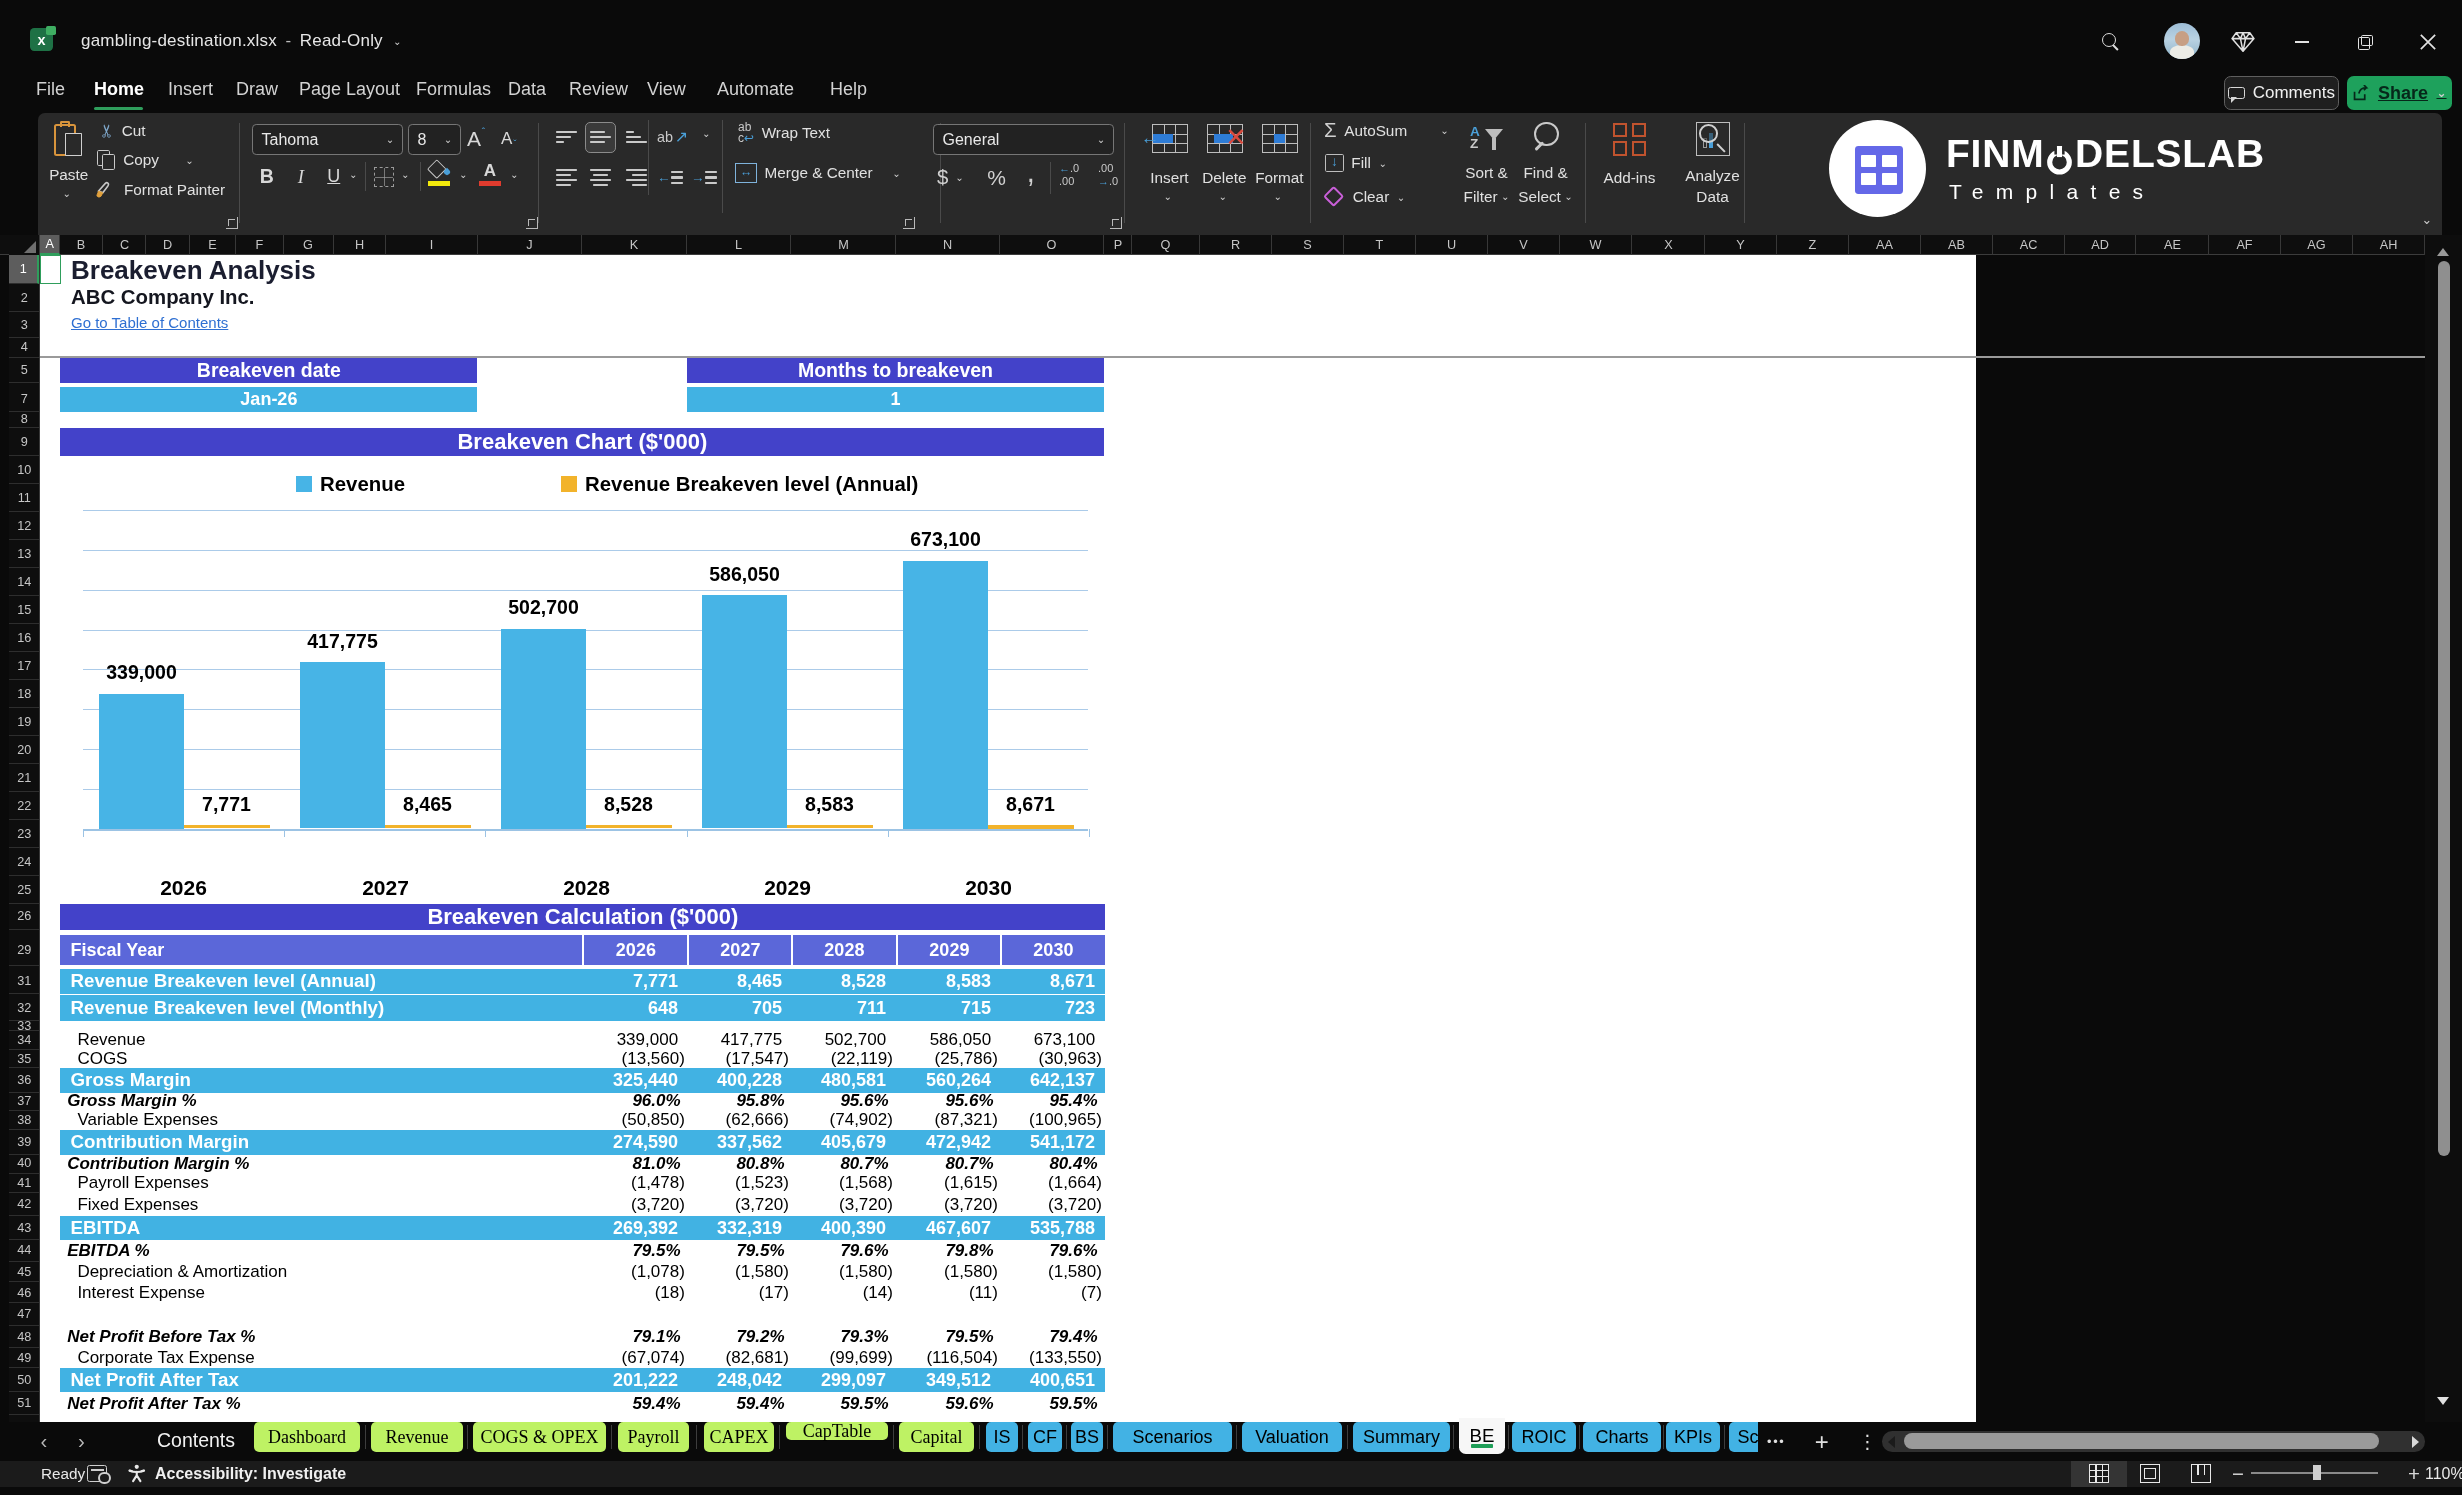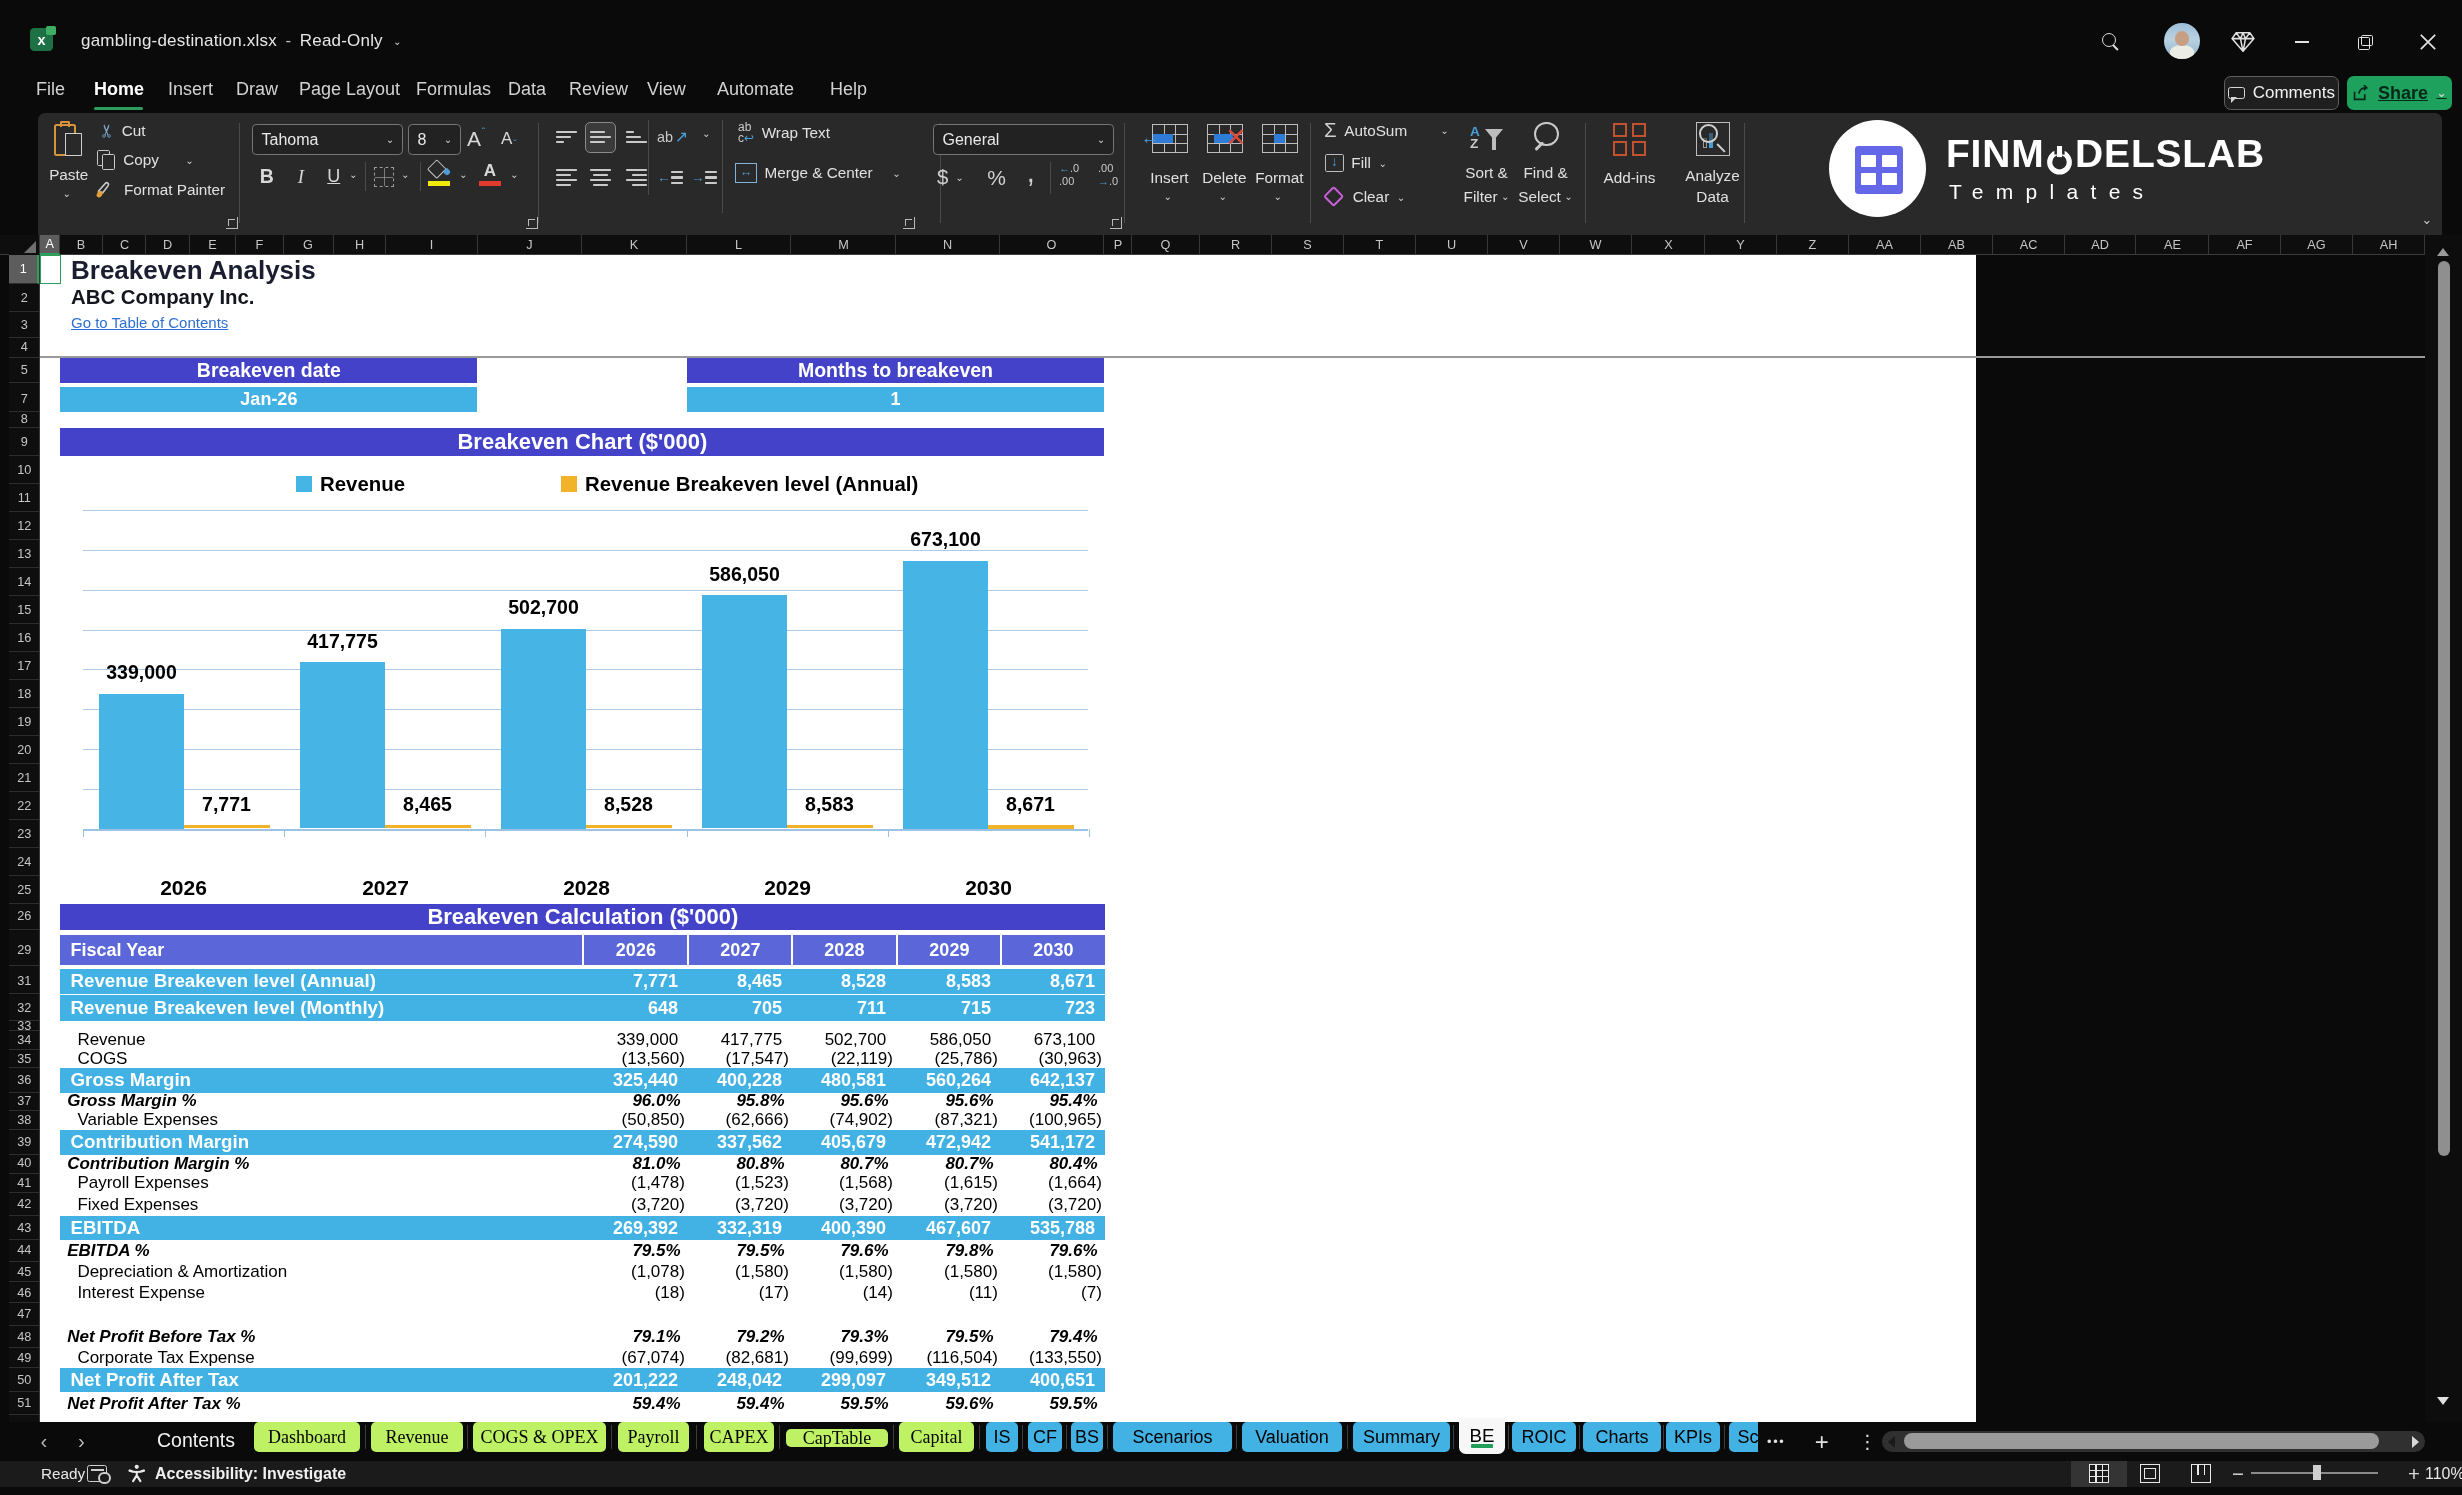--- a/index.html
+++ b/index.html
@@ -902,21 +902,21 @@
         <div class="pill yellow" style="position: absolute; left: 254px; top: 0px; width: 106px; height: 30px;">Dashboard</div>
         <div class="tab-sep" style="position: absolute; left: 365px; top: 3.4px; width: 1.4px; height: 24px;"></div>
         <div class="pill yellow" style="position: absolute; left: 371px; top: 0px; width: 92px; height: 30px;">Revenue</div>
         <div class="tab-sep" style="position: absolute; left: 467px; top: 3.4px; width: 1.4px; height: 24px;"></div>
         <div class="pill yellow" style="position: absolute; left: 473px; top: 0px; width: 133px; height: 30px;">COGS &amp; OPEX</div>
         <div class="tab-sep" style="position: absolute; left: 611px; top: 3.4px; width: 1.4px; height: 24px;"></div>
         <div class="pill yellow" style="position: absolute; left: 618px; top: 0px; width: 71px; height: 30px;">Payroll</div>
         <div class="tab-sep" style="position: absolute; left: 696px; top: 3.4px; width: 1.4px; height: 24px;"></div>
         <div class="pill yellow" style="position: absolute; left: 704px; top: 0px; width: 70px; height: 30px;">CAPEX</div>
         <div class="tab-sep" style="position: absolute; left: 779px; top: 3.4px; width: 1.4px; height: 24px;"></div>
-        <div class="pill yellow" style="position: absolute; left: 786px; top: 0px; width: 102px; height: 18px; margin-top: 7px;">CapTable</div>
+        <div class="pill yellow" style="position: absolute; left: 786px; top: 0px; width: 102px; height: 18px;">CapTable</div>
         <div class="tab-sep" style="position: absolute; left: 893px; top: 3.4px; width: 1.4px; height: 24px;"></div>
         <div class="pill yellow" style="position: absolute; left: 899px; top: 0px; width: 75px; height: 30px;">Capital</div>
         <div class="tab-sep" style="position: absolute; left: 979px; top: 3.4px; width: 1.4px; height: 24px;"></div>
         <div class="pill blue" style="position: absolute; left: 986px; top: 0px; width: 32px; height: 30px;">IS</div>
         <div class="tab-sep" style="position: absolute; left: 1022px; top: 3.4px; width: 1.4px; height: 24px;"></div>
         <div class="pill blue" style="position: absolute; left: 1028px; top: 0px; width: 34px; height: 30px;">CF</div>
         <div class="tab-sep" style="position: absolute; left: 1066px; top: 3.4px; width: 1.4px; height: 24px;"></div>
         <div class="pill blue" style="position: absolute; left: 1071px; top: 0px; width: 32px; height: 30px;">BS</div>
         <div class="tab-sep" style="position: absolute; left: 1107px; top: 3.4px; width: 1.4px; height: 24px;"></div>
         <div class="pill blue" style="position: absolute; left: 1113px; top: 0px; width: 119px; height: 30px;">Scenarios</div>

